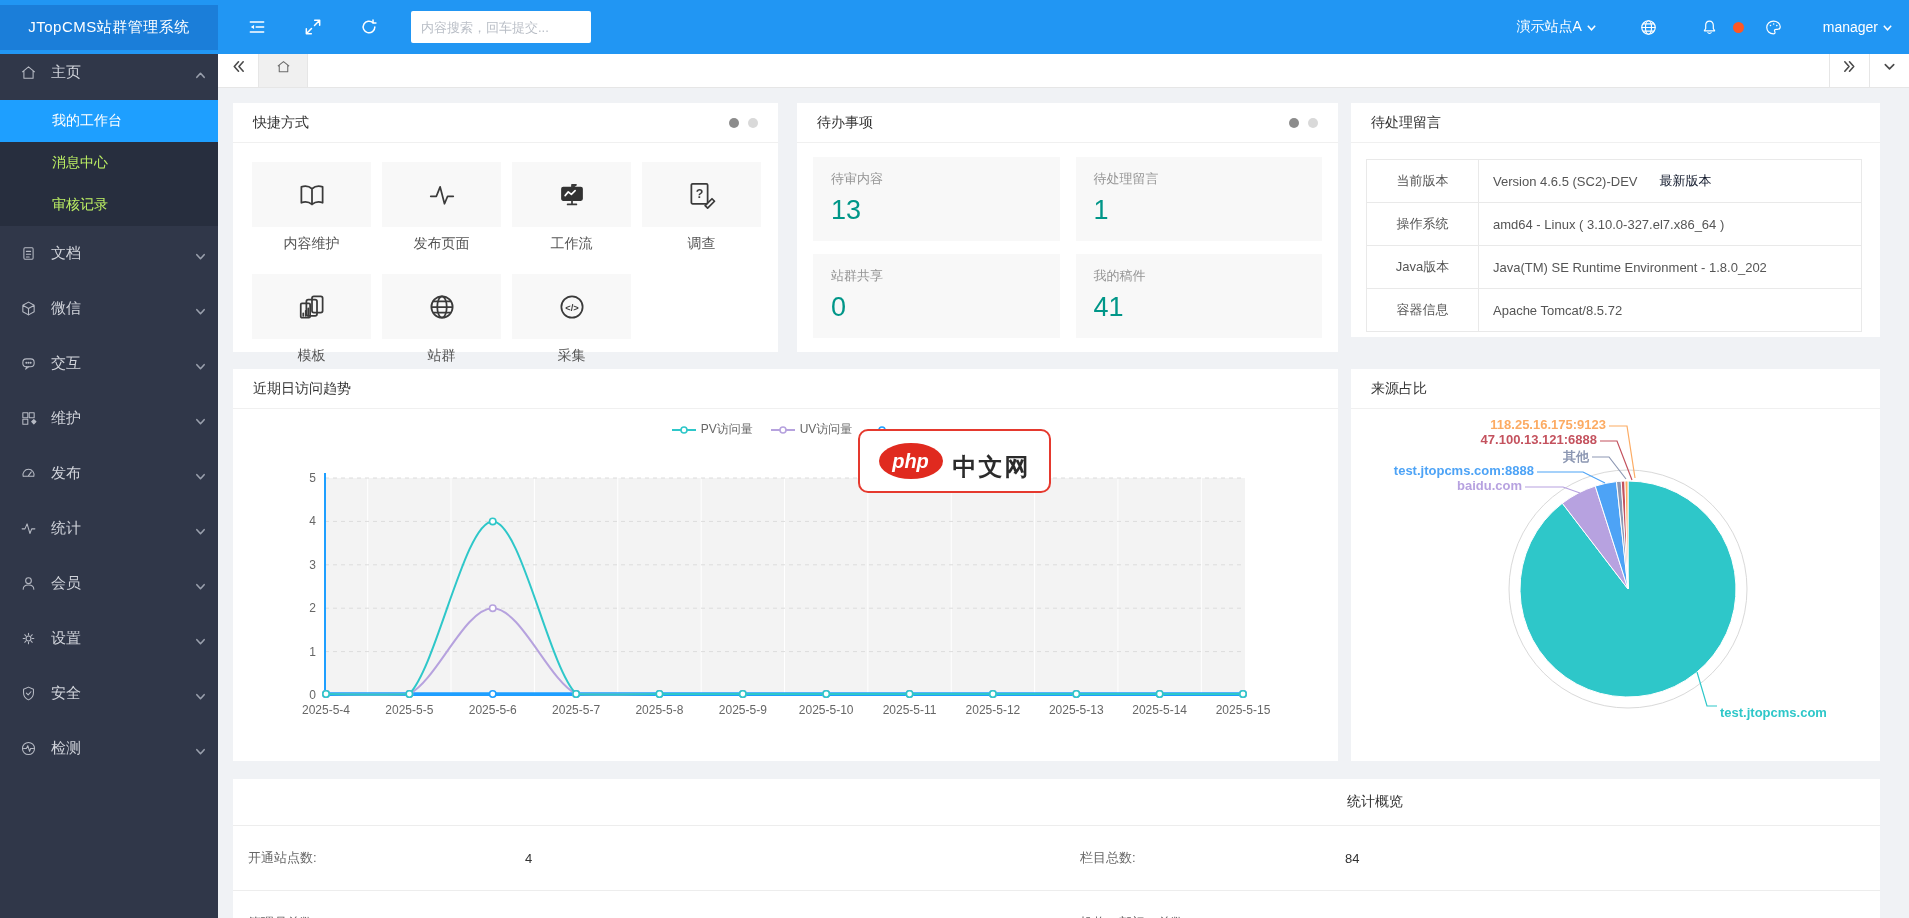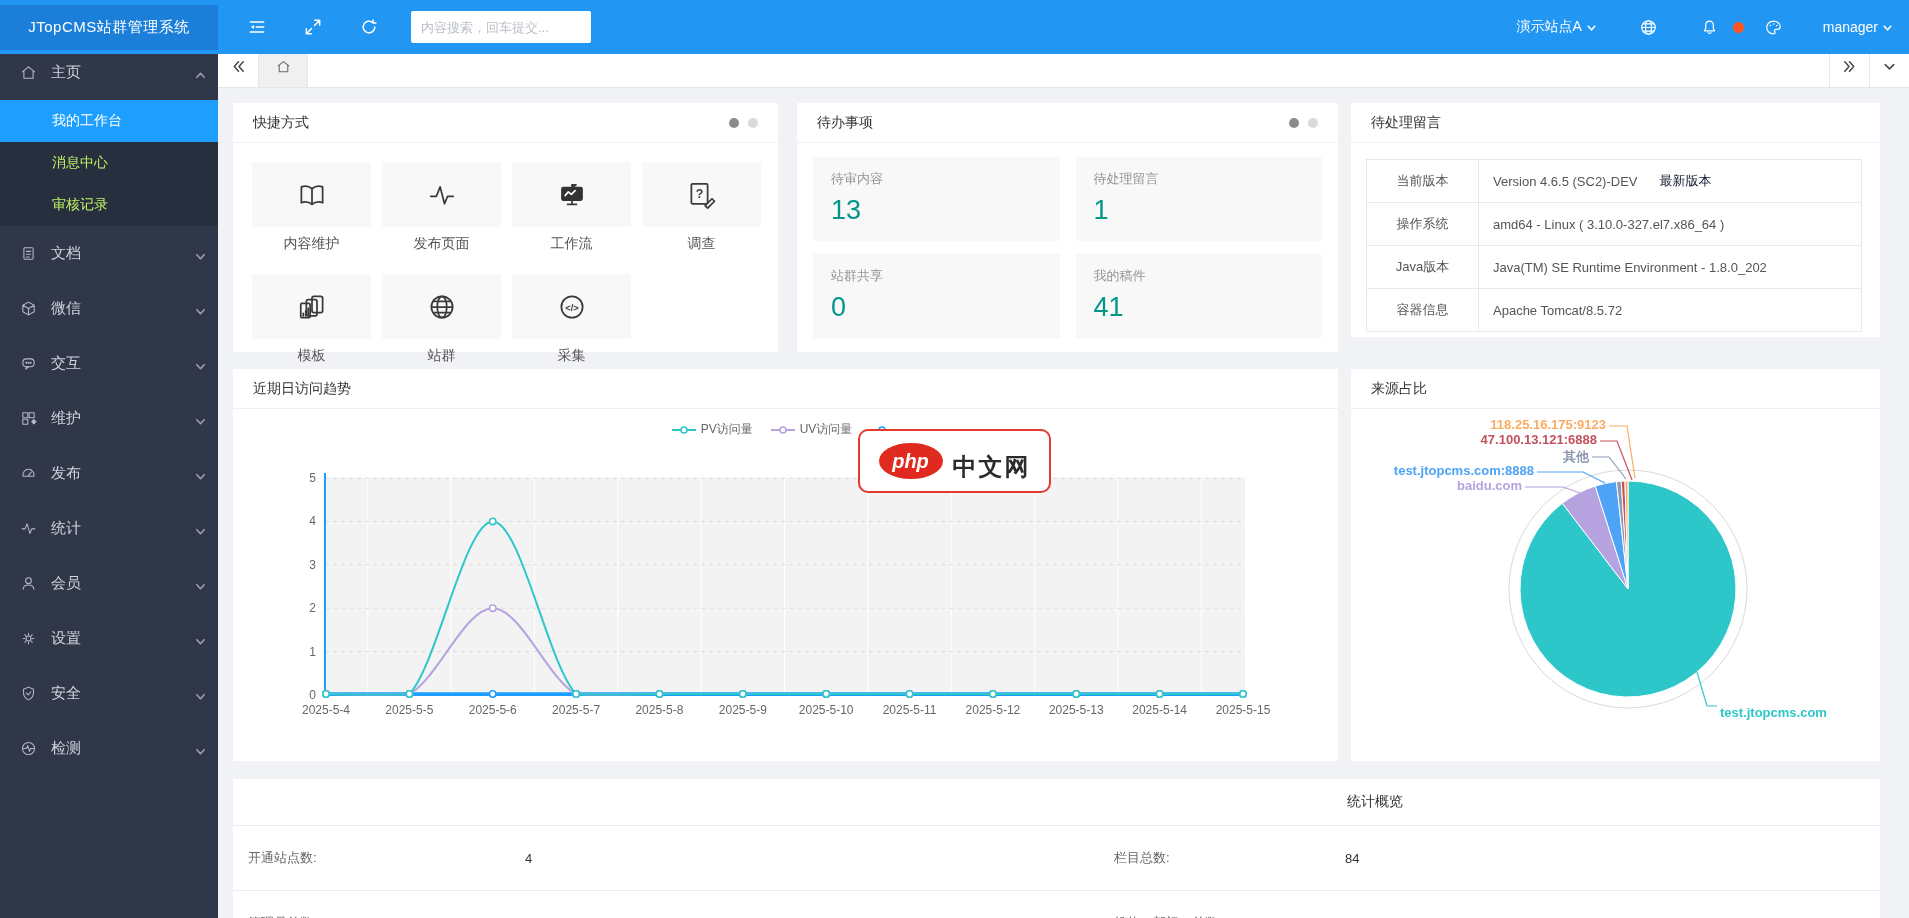--- a/index.html
+++ b/index.html
@@ -74,21 +74,21 @@
   
   #card-pie { left:1133px; top:281px; width:529px; height:392px; }
   .pie-label { position:absolute; font-size:13px; font-weight:bold; white-space:nowrap; }
   
   #card-stats { left:15px; top:691px; width:1647px; height:160px; }
   #stats-title { position:absolute; left:1142px; top:14px; transform:translateX(-50%); font-size:14px; color:#333; }
   .stats-hd-line { position:absolute; left:0; top:46px; width:100%; border-top:1px solid #ededed; }
   .stats-row { position:absolute; left:0; width:100%; height:65px; display:flex; align-items:center; border-bottom:1px solid #ededed; font-size:13px; }
   .st-label { color:#666; } .st-value { color:#333; }
   .st-l1 { position:absolute; left:15px; } .st-v1 { position:absolute; left:292px; }
-  .st-l2 { position:absolute; left:847px;margin-left:34px; } .st-v2 { position:absolute; left:1112px; }
+  .st-l2 { position:absolute; left:847px; } .st-v2 { position:absolute; left:1112px; }
 </style>
 </head>
 <body>
 
 <div id="topbar">
   <div id="logo">JTopCMS站群管理系统</div>
   <div class="tb-icon" style="margin-left:29px">
     <svg viewBox="0 0 24 24">
         <path d="M4 6 H20 M11 12 H20 M4 18 H20"></path>
         <path d="M8.5 9.5 L4.5 12 L8.5 14.5 Z" fill="#fff" stroke="none"></path>

